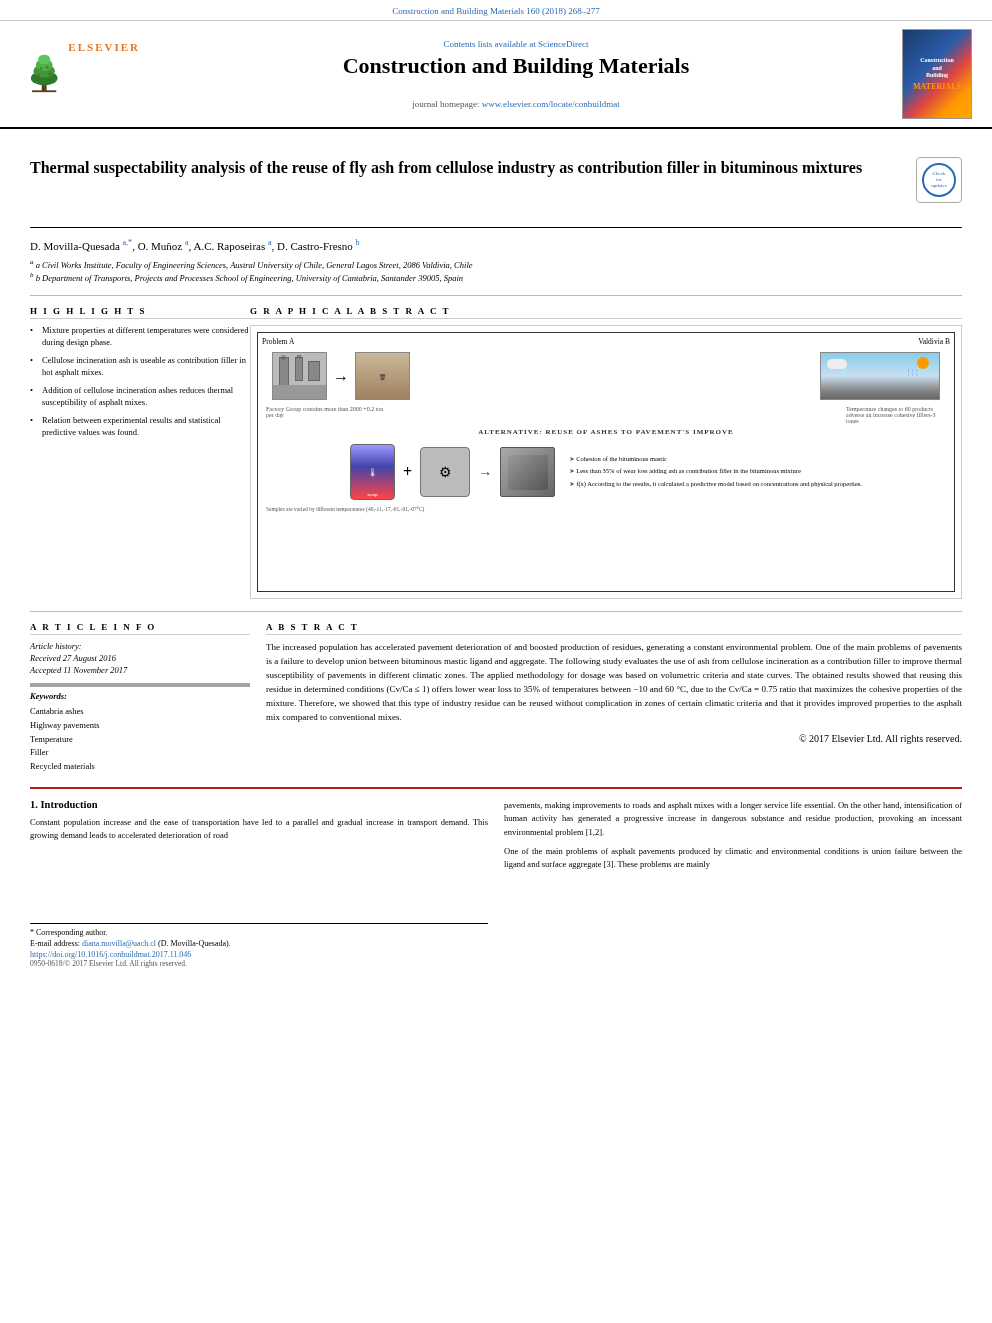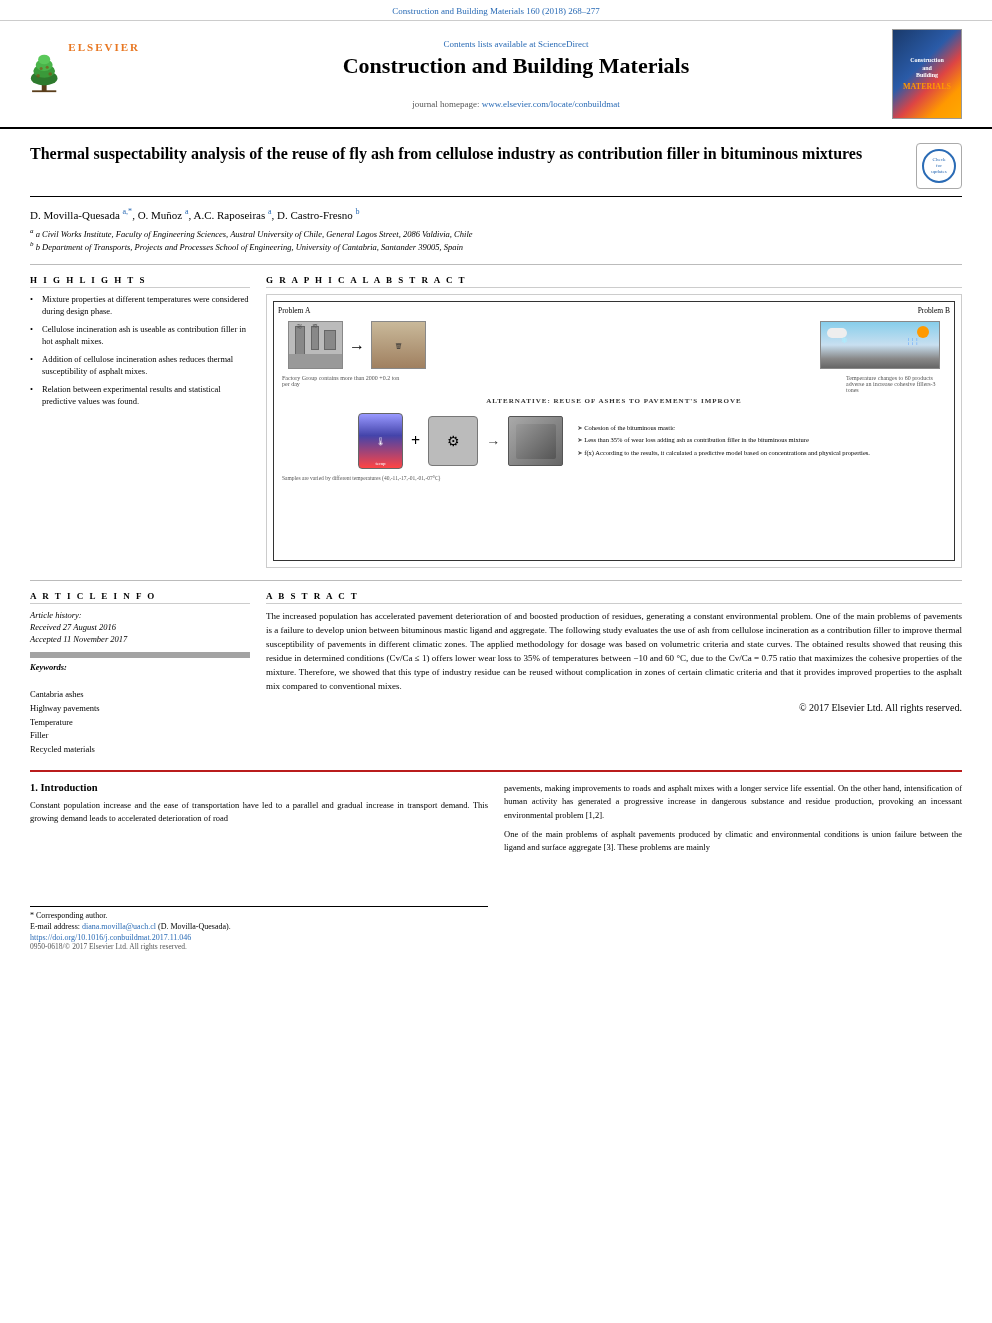--- a/index.html
+++ b/index.html
@@ -71,21 +71,21 @@
       color: #555;
       margin-top: 20px;
     }
     .journal-homepage span {
       color: #2a6bb5;
     }
     .header-right {
       width: 80px;
       display: flex;
       align-items: center;
-      justify-content: flex-start;
+      justify-content: flex-end;
     }
     .journal-cover {
       width: 70px;
       height: 90px;
       background: linear-gradient(135deg, #1a3a6b 0%, #2a5ba8 40%, #d44 60%, #f90 80%, #fa0 100%);
       border: 1px solid #999;
       display: flex;
       flex-direction: column;
       align-items: center;
       justify-content: center;
@@ -110,22 +110,23 @@
     .article-content {
       padding: 14px 30px;
     }
 
     
     .article-title-section {
       display: flex;
       justify-content: space-between;
       align-items: flex-start;
       margin-bottom: 10px;
-      padding-bottom: 7px;
+      padding-bottom: 24px;
       border-bottom: 1px solid #000;
+      margin-top: 14px;
     }
     .article-title {
       font-size: 16px;
       font-weight: bold;
       color: #000;
       line-height: 1.4;
       flex: 1;
       padding-right: 16px;
     }
     .check-updates {
@@ -166,21 +167,20 @@
       font-size: 8.5px;
       font-style: italic;
       margin-bottom: 2px;
       color: #000;
     }
     .affiliation sup { font-size: 7px; }
 
     
     .two-col-section {
       display: flex;
-      gap: 16px;
       margin-top: 12px;
       border-top: 1px solid #bbb;
       padding-top: 10px;
     }
     .left-col { width: 220px; flex-shrink: 0; }
     .right-col { flex: 1; }
 
     .section-heading {
       font-size: 9px;
       font-weight: bold;
@@ -270,22 +270,22 @@
       font-size: 8.5px;
       font-style: italic;
       margin-bottom: 8px;
     }
     .article-history p { margin-bottom: 2px; }
 
     .keywords-label {
       font-size: 8.5px;
       font-weight: bold;
       font-style: italic;
-      margin-bottom: 16px;
-      border-top: 6px solid #a3a3a3;
+      margin-bottom: 4px;
+      border-top: 4px solid #a3a3a3;
       padding-top: 4px;
     }
     .keywords-list {
       font-size: 8.5px;
       line-height: 1.6;
     }
 
     .abstract-text {
       font-size: 9px;
       line-height: 1.55;
@@ -425,21 +425,21 @@
         </ul>
       </div>
 
       <div class="right-col">
         <div class="section-heading">G R A P H I C A L   A B S T R A C T</div>
         <div class="graphical-abstract">
           <div class="ga-inner">
 
             <div class="ga-problems-row">
               <span class="ga-problem">Problem A</span>
-              <span class="ga-problem">Problem B</span>
+              <span class="ga-problem">Valdivia B</span>
             </div>
 
             <div style="display:flex; justify-content:space-between; align-items:center; padding: 0 10px; margin-bottom:6px;">
               <div style="display:flex; align-items:center; gap:6px;">
 
                 <div style="width:55px; height:48px; background:#bbb; border:1px solid #888; position:relative; display:flex; align-items:flex-end; justify-content:center;">
                   <div style="position:absolute; top:4px; left:6px; width:10px; height:30px; background:#888; border:1px solid #666;"></div>
                   <div style="position:absolute; top:4px; left:22px; width:8px; height:24px; background:#888; border:1px solid #666;"></div>
                   <div style="position:absolute; top:8px; left:35px; width:12px; height:20px; background:#888; border:1px solid #666;"></div>
                   <div style="position:absolute; bottom:0; left:0; right:0; height:14px; background:#999;"></div>

